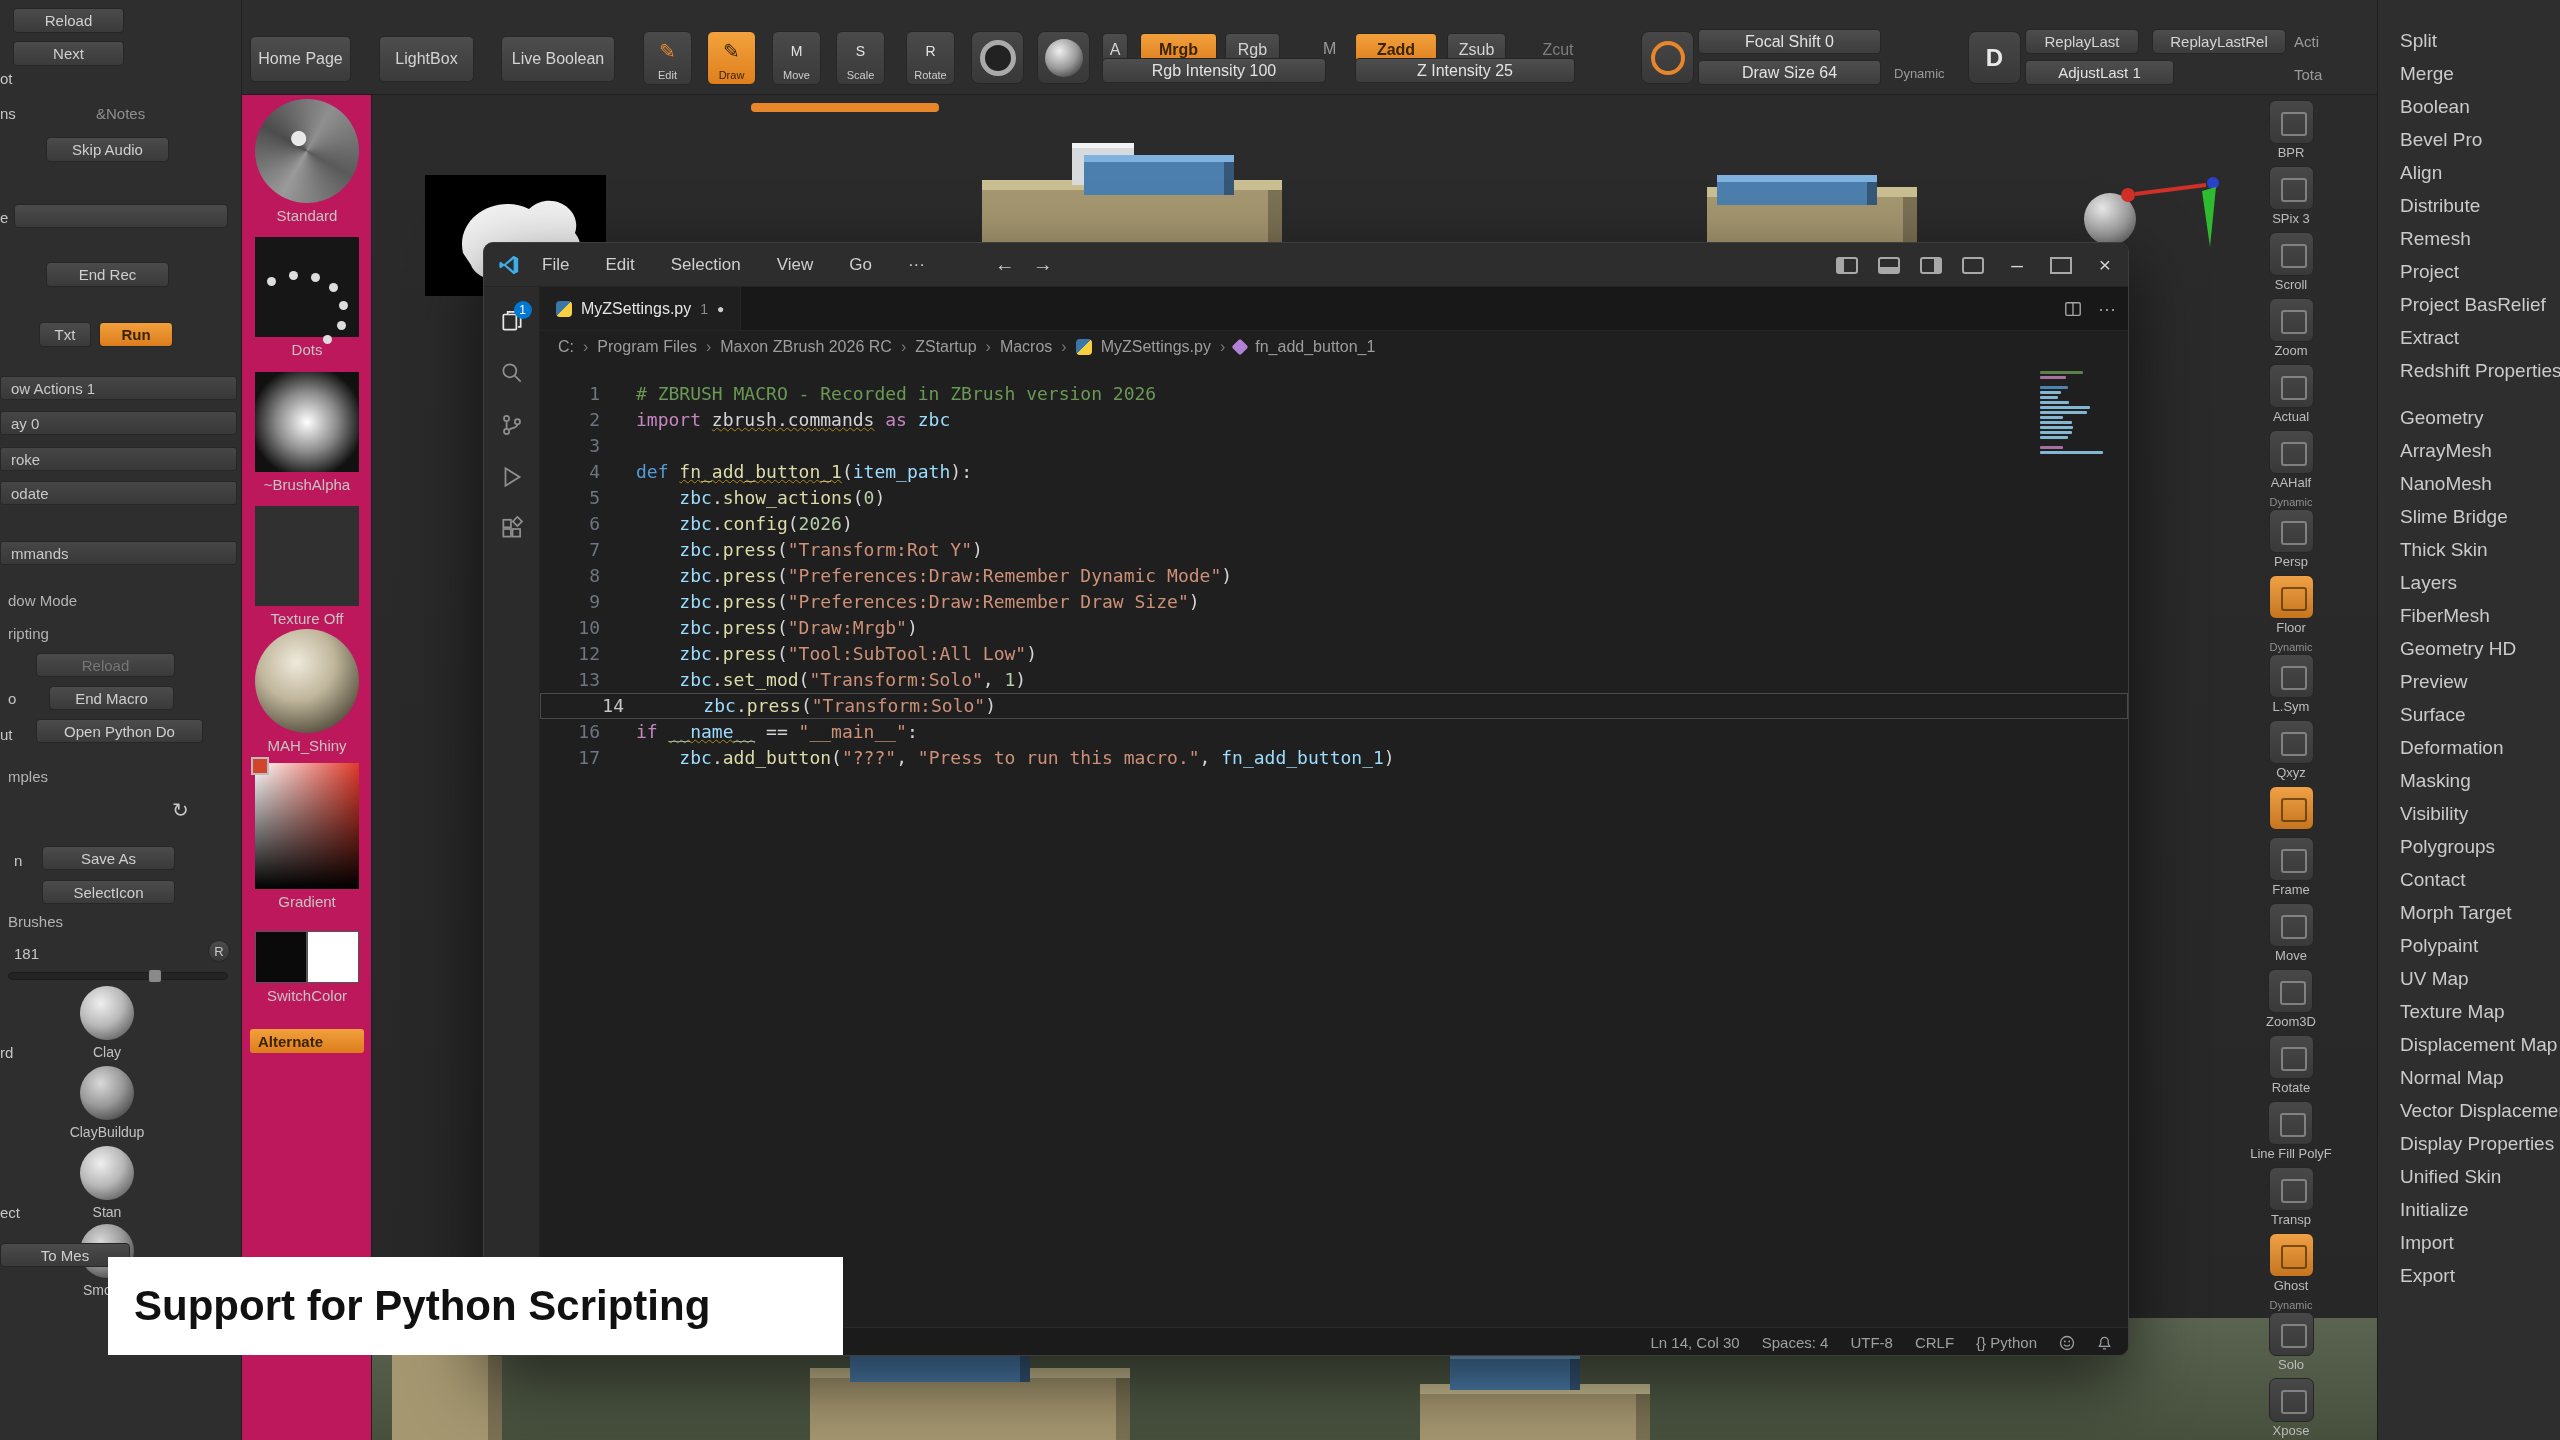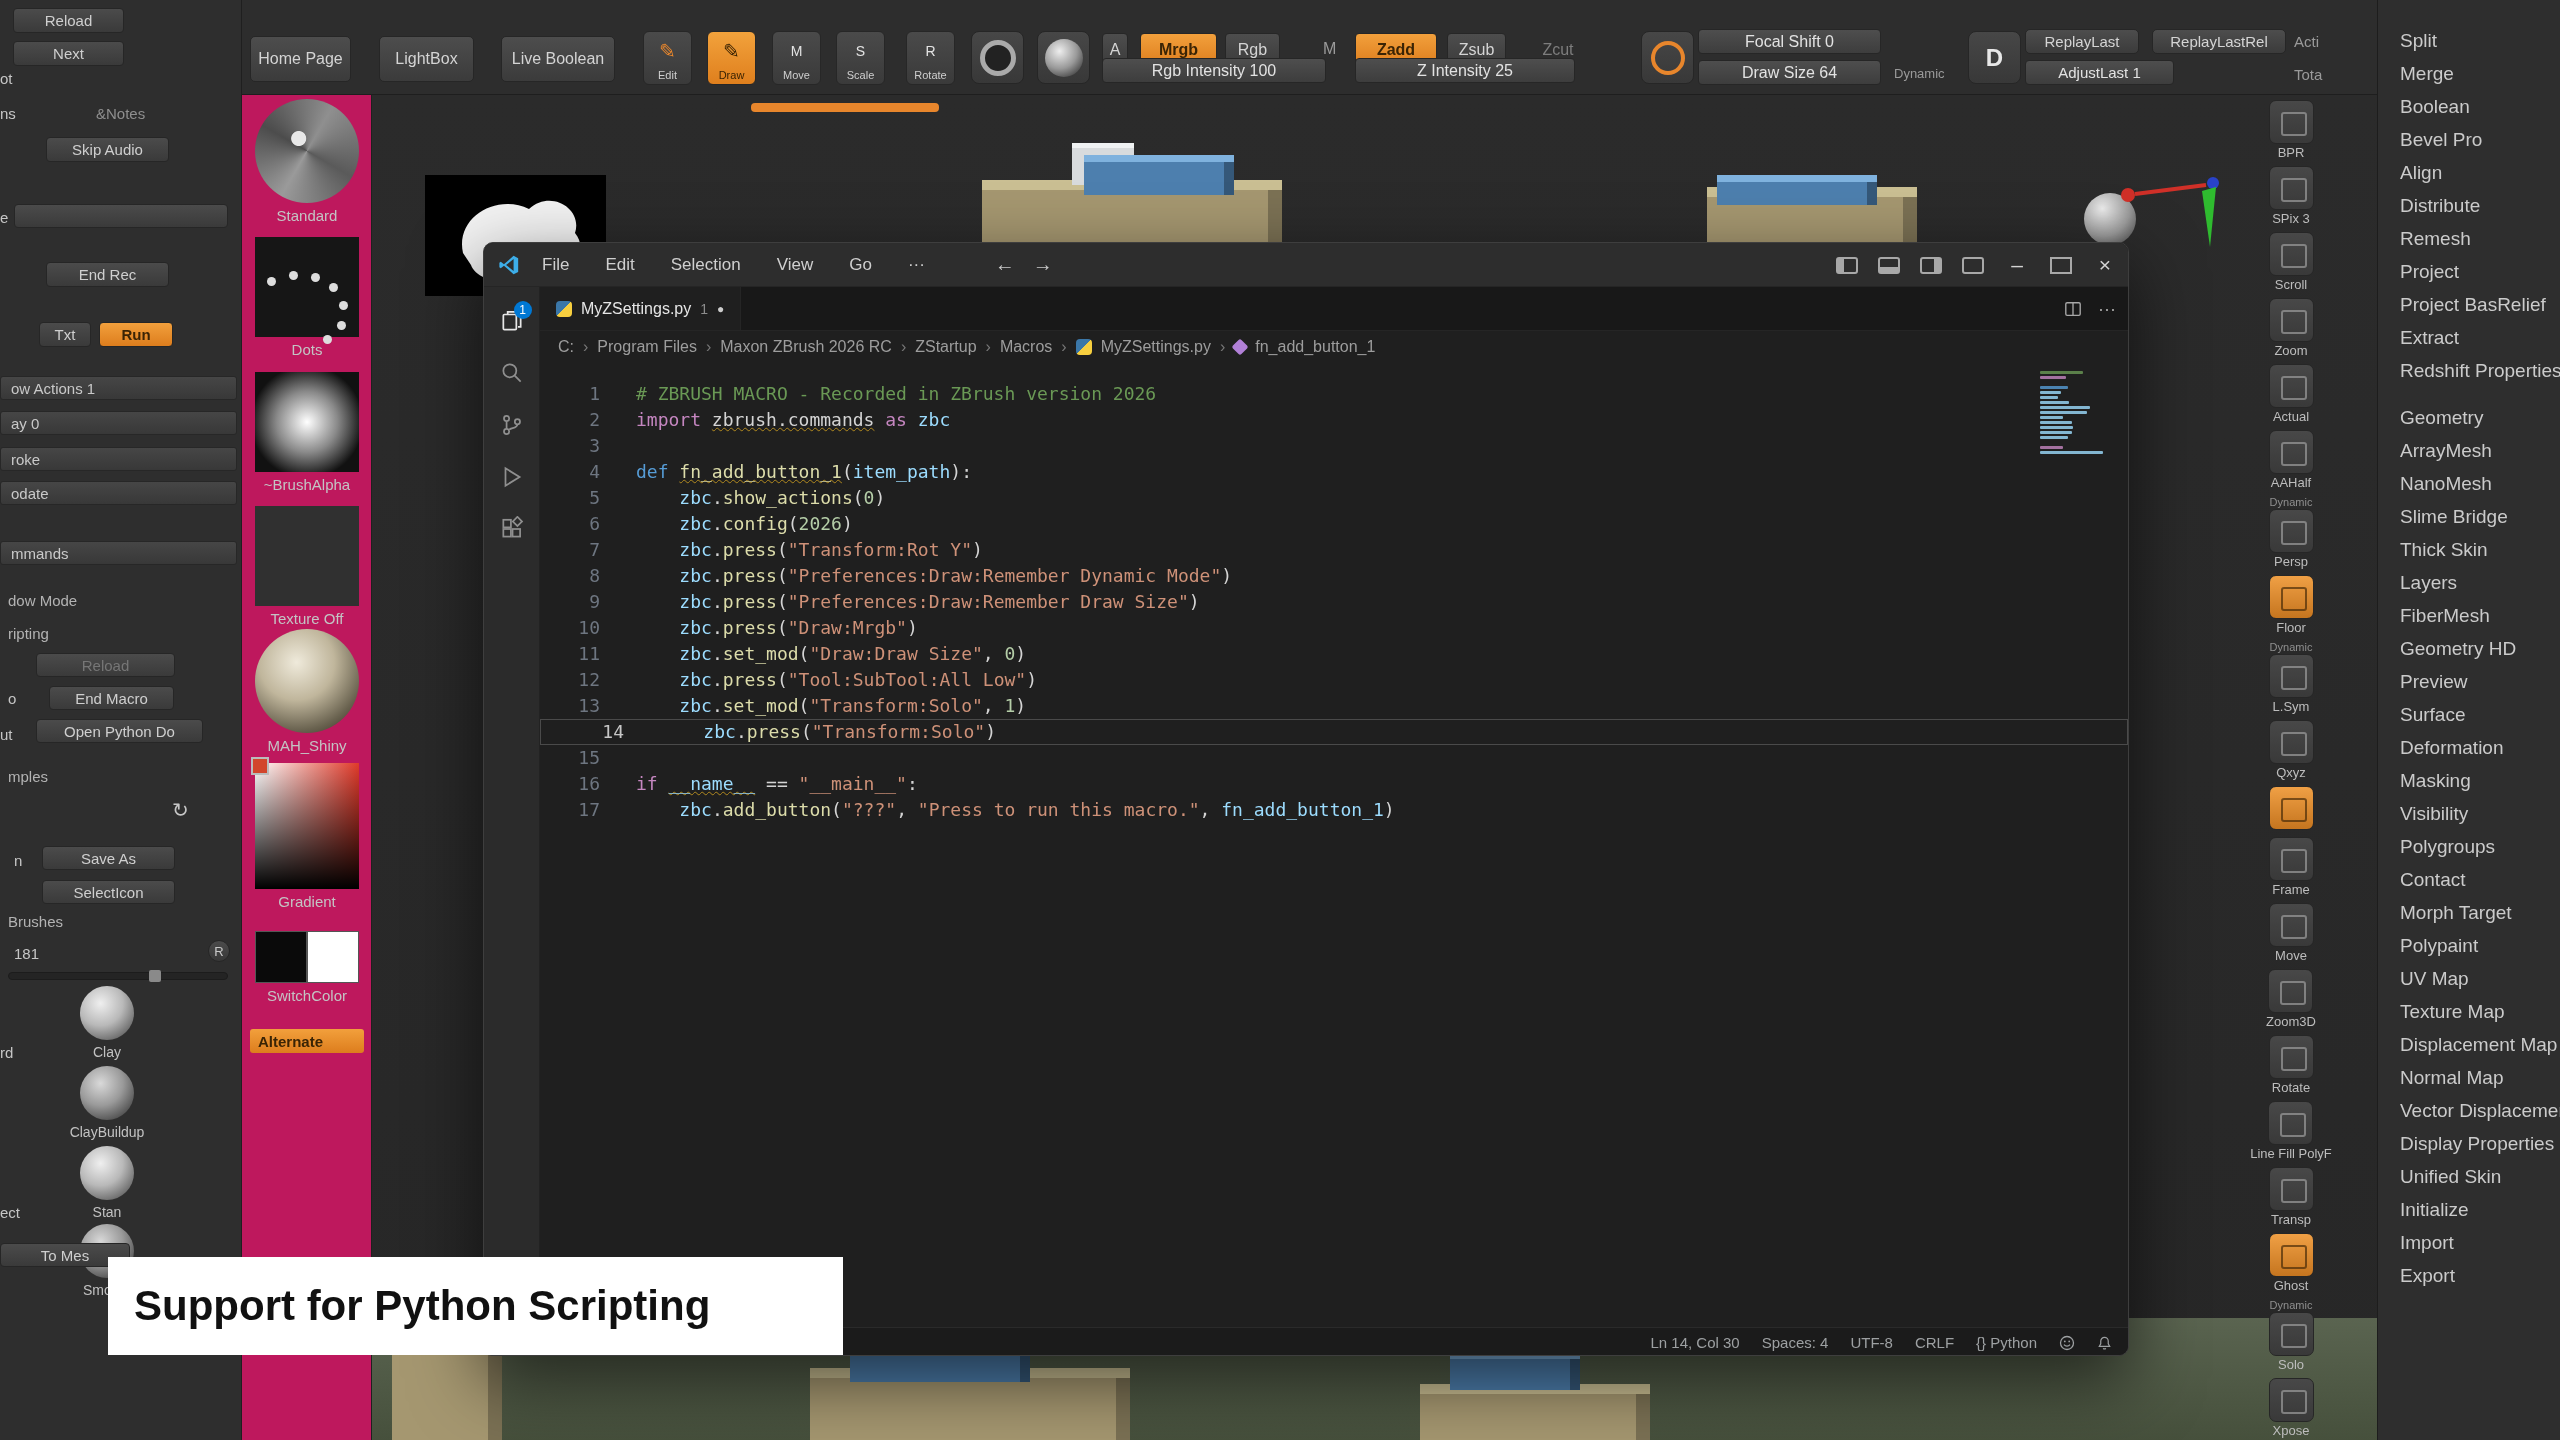--- a/index.html
+++ b/index.html
@@ -591,38 +591,30 @@
               </div>
               <div class="cline">
                 <span class="gut">9</span>
                 <span class="ctext"><span class="w">    </span><span class="v">zbc</span><span class="w">.</span><span class="f">press</span><span class="w">(</span><span class="s">"Preferences:Draw:Remember Draw Size"</span><span class="w">)</span></span>
               </div>
               <div class="cline">
                 <span class="gut">10</span>
                 <span class="ctext"><span class="w">    </span><span class="v">zbc</span><span class="w">.</span><span class="f">press</span><span class="w">(</span><span class="s">"Draw:Mrgb"</span><span class="w">)</span></span>
               </div>
               <div class="cline">
-                <span class="gut">11</span>
-                <span class="ctext"><span class="w">    </span><span class="v">zbc</span><span class="w">.</span><span class="f">set_mod</span><span class="w">(</span><span class="s">"Draw:Draw Size"</span><span class="w">, </span><span class="num">0</span><span class="w">)</span></span>
-              </div>
-              <div class="cline">
                 <span class="gut">12</span>
                 <span class="ctext"><span class="w">    </span><span class="v">zbc</span><span class="w">.</span><span class="f">press</span><span class="w">(</span><span class="s">"Tool:SubTool:All Low"</span><span class="w">)</span></span>
               </div>
               <div class="cline">
                 <span class="gut">13</span>
                 <span class="ctext"><span class="w">    </span><span class="v">zbc</span><span class="w">.</span><span class="f">set_mod</span><span class="w">(</span><span class="s">"Transform:Solo"</span><span class="w">, </span><span class="num">1</span><span class="w">)</span></span>
               </div>
               <div class="cline current">
                 <span class="gut">14</span>
                 <span class="ctext"><span class="w">    </span><span class="v">zbc</span><span class="w">.</span><span class="f">press</span><span class="w">(</span><span class="s">"Transform:Solo"</span><span class="w">)</span></span>
-              </div>
-              <div class="cline">
-                <span class="gut">15</span>
-                <span class="ctext"></span>
               </div>
               <div class="cline">
                 <span class="gut">16</span>
                 <span class="ctext"><span class="k">if </span><span class="v u">__name__</span><span class="w"> == </span><span class="s">"__main__"</span><span class="w">:</span></span>
               </div>
               <div class="cline">
                 <span class="gut">17</span>
                 <span class="ctext"><span class="w">    </span><span class="v">zbc</span><span class="w">.</span><span class="f">add_button</span><span class="w">(</span><span class="s">"???"</span><span class="w">, </span><span class="s">"Press to run this macro."</span><span class="w">, </span><span class="v">fn_add_button_1</span><span class="w">)</span></span>
               </div>
             </div>

